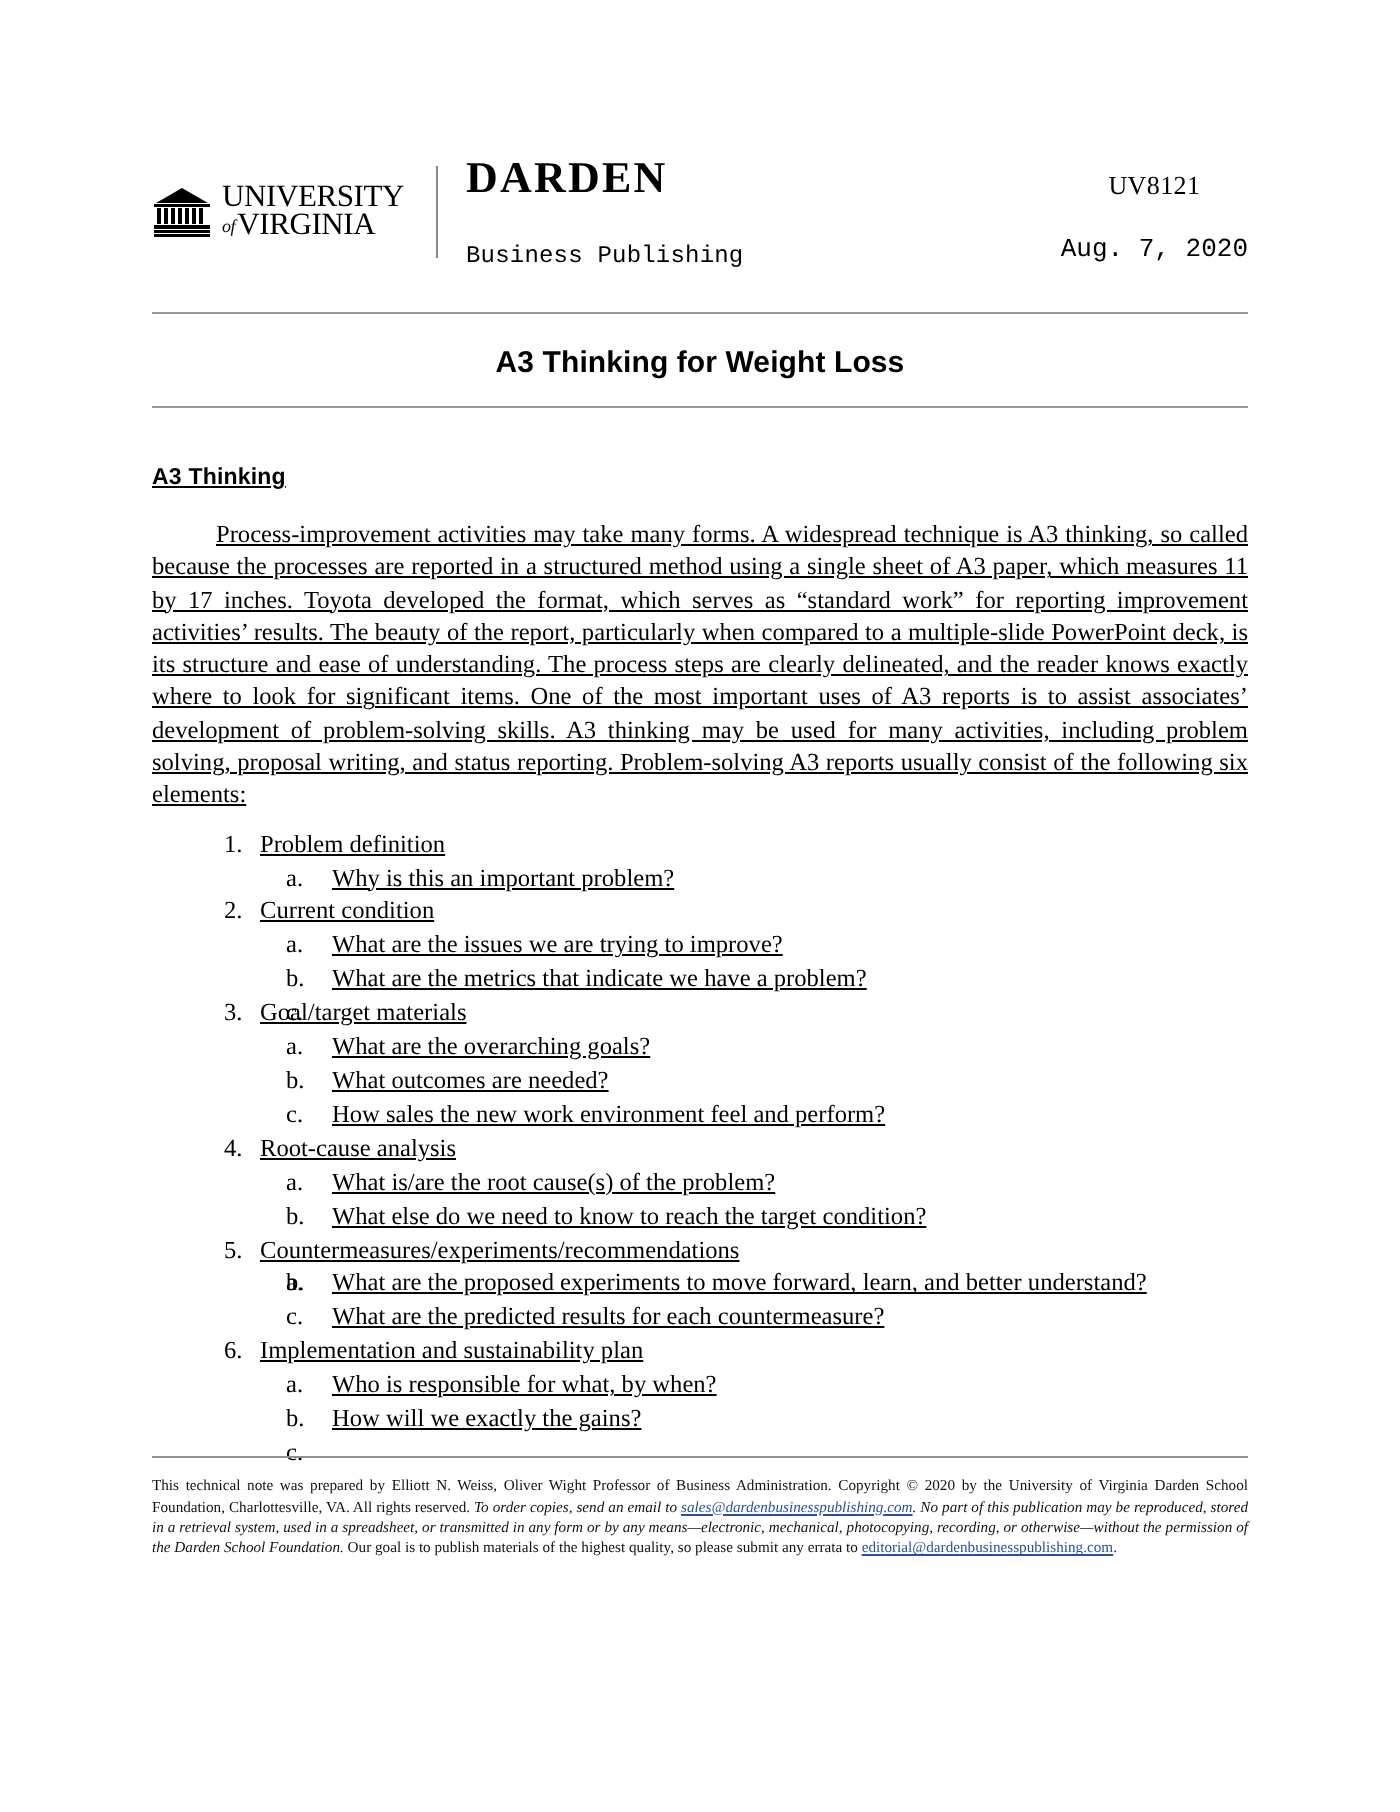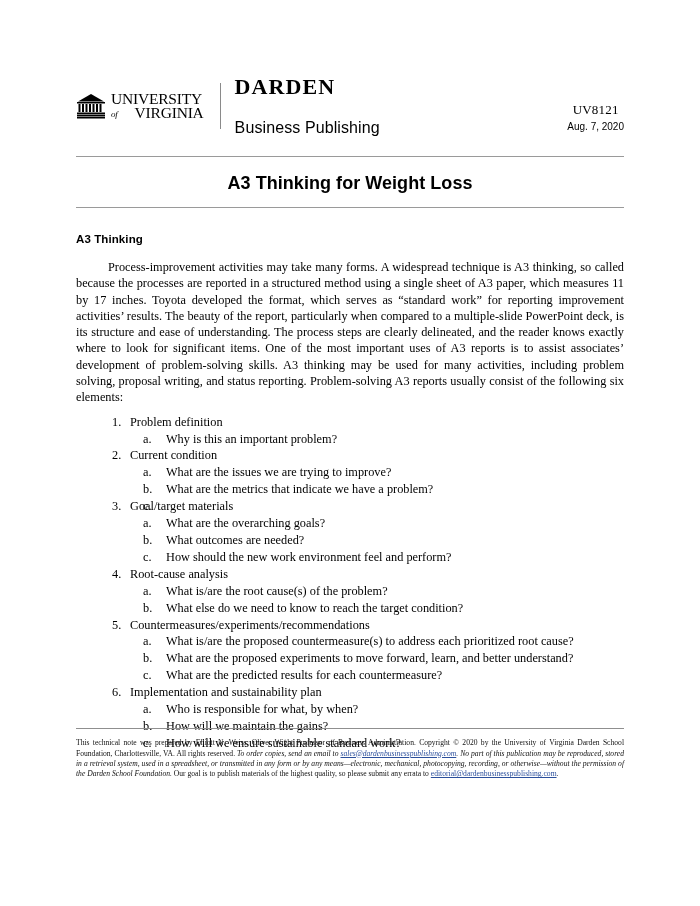--- a/index.html
+++ b/index.html
@@ -69,21 +69,21 @@
     font-weight: 400;
     white-space: nowrap;
   }
   .uva-wordmark .uw-line2 {
     display: flex;
     align-items: baseline;
   }
   .uva-wordmark .of {
     font-style: italic;
     font-size: 9px;
-    margin-right: 17px;
+    margin-right: 1px;
     position: relative;
     top: -1px;
   }
 
   .divider-rule {
     width: 1px;
     height: 46px;
     background: #8a8a8a;
     margin: 0 14px 0 16px;
   }
@@ -94,68 +94,69 @@
     justify-content: center;
   }
   .darden-title {
     font-family: "Liberation Serif", "DejaVu Serif", serif;
     font-size: 22px;
     letter-spacing: 1.1px;
     font-weight: 700;
     line-height: 1.05;
   }
   .darden-sub {
-    font-family: Liberation Sans, sans-serif;
-    font-size: 16px;
+    font-family: Liberation Mono, monospace;
+    font-size: 12px;
     letter-spacing: 0.1px;
     margin-top: 20px;
   }
 
   .doc-meta {
     text-align: center;
     padding-top: 4px;
   }
   .doc-id {
     font-family: "Liberation Serif", "DejaVu Serif", serif;
     font-size: 13px;
     letter-spacing: 0.2px;
   }
   .doc-date {
-    font-family: Liberation Sans, sans-serif;
-    font-size: 10px;
-    margin-top: 3px;
+    font-family: Liberation Mono, monospace;
+    font-size: 13px;
+    margin-top: 16px;
   }
 
   
   .title-band {
     position: absolute;
     left: 76px;
     top: 156px;
     width: 548px;
   }
   .rule {
     height: 1px;
     background: #9a9a9a;
     width: 100%;
   }
   .doc-title {
     font-family: "Liberation Sans", "DejaVu Sans", sans-serif;
-    font-size: 18px;
+    font-size: 15px;
     font-weight: 700;
     text-align: center;
     padding: 16px 0 13px 0;
     letter-spacing: 0.05px;
   }
 
   
   .content {
     position: absolute;
     left: 76px;
     top: 233px;
     width: 548px;
+    text-decoration: underline;
   }
 
   .section-heading {
     font-family: "Liberation Sans", "DejaVu Sans", sans-serif;
     font-size: 11.5px;
     font-weight: 700;
     margin: 0 0 14px 0;
     letter-spacing: 0.1px;
   }
 
@@ -313,47 +314,47 @@
             <li><span class="marker2">b.</span><span>What are the metrics that indicate we have a problem?</span></li>
             <li><span class="marker2">c.</span></li>
           </ol>
         </li>
         <li>
           <span class="marker1">3.</span>
           <span class="l1-text">Goal/target materials</span>
           <ol class="level2">
             <li><span class="marker2">a.</span><span>What are the overarching goals?</span></li>
             <li><span class="marker2">b.</span><span>What outcomes are needed?</span></li>
-            <li><span class="marker2">c.</span><span>How should the new work environment feel and perform?</span></li>
+            <li><span class="marker2">c.</span><span>How sales the new work environment feel and perform?</span></li>
           </ol>
         </li>
         <li>
           <span class="marker1">4.</span>
           <span class="l1-text">Root-cause analysis</span>
           <ol class="level2">
             <li><span class="marker2">a.</span><span>What is/are the root cause(s) of the problem?</span></li>
             <li><span class="marker2">b.</span><span>What else do we need to know to reach the target condition?</span></li>
           </ol>
         </li>
         <li>
           <span class="marker1">5.</span>
           <span class="l1-text">Countermeasures/experiments/recommendations</span>
           <ol class="level2">
-            <li><span class="marker2">a.</span><span>What is/are the proposed countermeasure(s) to address each prioritized root cause?</span></li>
+            <li><span class="marker2">a.</span></li>
             <li><span class="marker2">b.</span><span>What are the proposed experiments to move forward, learn, and better understand?</span></li>
             <li><span class="marker2">c.</span><span>What are the predicted results for each countermeasure?</span></li>
           </ol>
         </li>
         <li>
           <span class="marker1">6.</span>
           <span class="l1-text">Implementation and sustainability plan</span>
           <ol class="level2">
             <li><span class="marker2">a.</span><span>Who is responsible for what, by when?</span></li>
-            <li><span class="marker2">b.</span><span>How will we maintain the gains?</span></li>
-            <li><span class="marker2">c.</span><span>How will we ensure sustainable standard work?</span></li>
+            <li><span class="marker2">b.</span><span>How will we exactly the gains?</span></li>
+            <li><span class="marker2">c.</span></li>
           </ol>
         </li>
       </ol>
   </div>
 
   <div class="footer">
     <div class="footer-rule"></div>
     <div class="footer-text">
       <span>This technical note was prepared by Elliott N. Weiss, Oliver Wight Professor of Business Administration. Copyright © 2020 by the University of Virginia Darden School Foundation, Charlottesville, VA. All rights reserved. </span><span class="ital">To order copies, send an email to </span><span class="maillink ital">sales@dardenbusinesspublishing.com</span><span class="ital">. No part of this publication may be reproduced, stored in a retrieval system, used in a spreadsheet, or transmitted in any form or by any means—electronic, mechanical, photocopying, recording, or otherwise—without the permission of the Darden School Foundation.</span><span> Our goal is to publish materials of the highest quality, so please submit any errata to </span><span class="maillink">editorial@dardenbusinesspublishing.com</span><span>.</span>
     </div>

